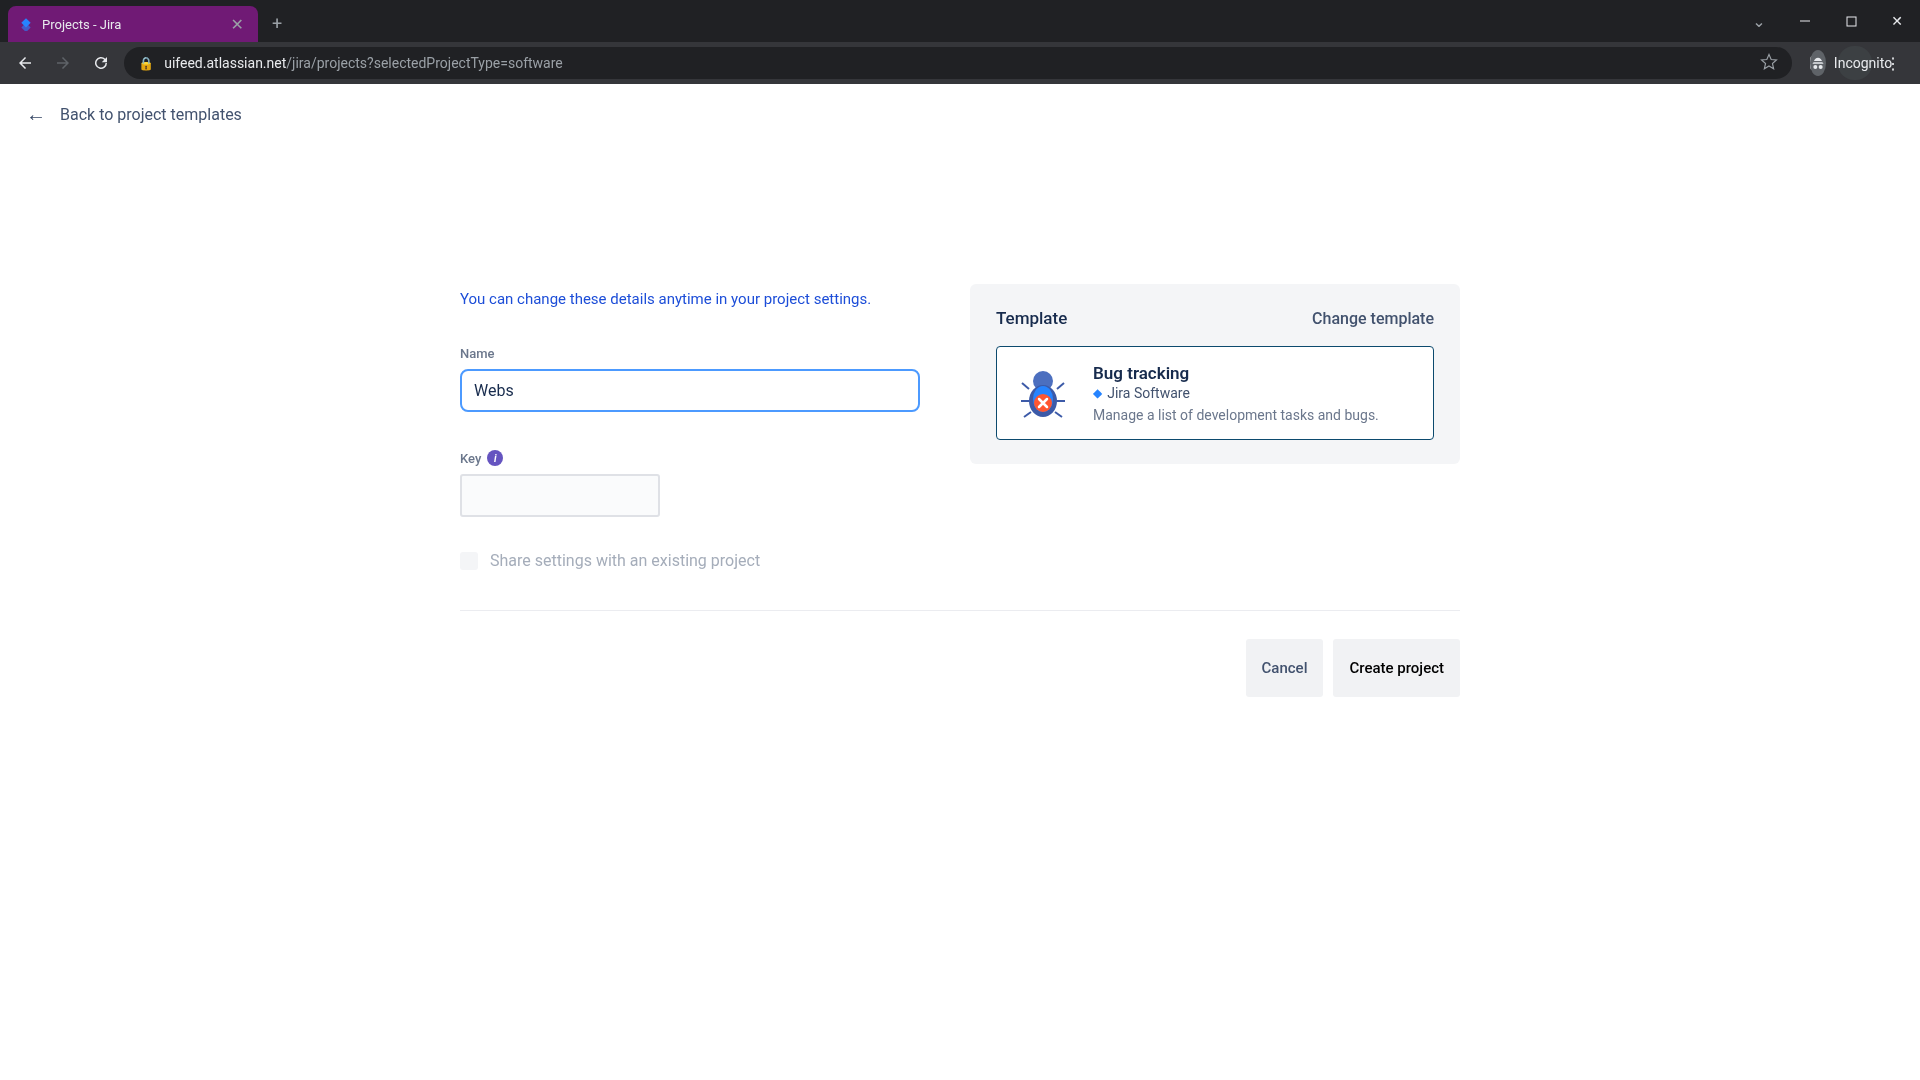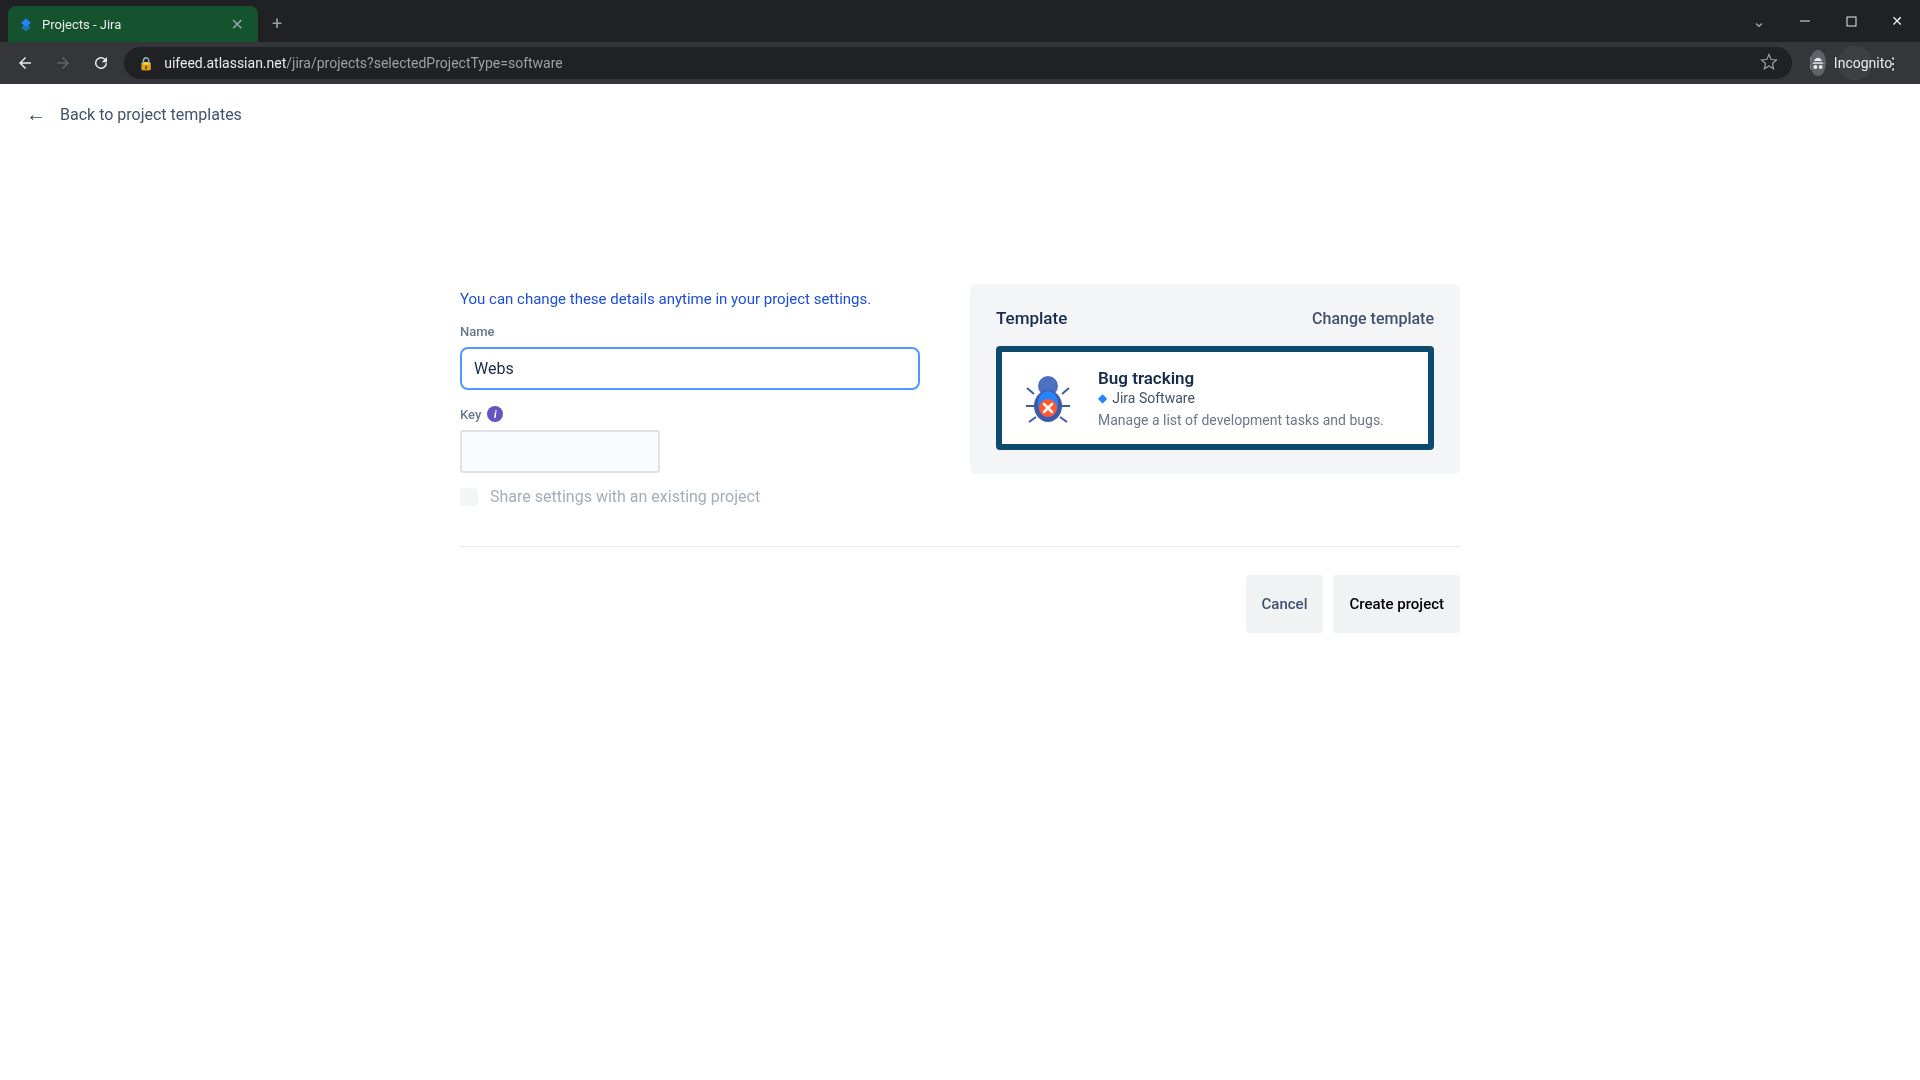--- a/index.html
+++ b/index.html
@@ -1,20 +1,20 @@
 <!DOCTYPE html>
 <html><head>
 <meta charset="utf-8">
 <style>
   * { margin: 0; padding: 0; box-sizing: border-box; font-family: -apple-system, BlinkMacSystemFont, "Segoe UI", Roboto, sans-serif; }
   body { width: 1920px; height: 1080px; background: #fff; overflow: hidden; }
 
   
   .titlebar { background: #202124; height: 42px; display: flex; align-items: flex-end; }
-  .tab { background: #14532d; height: 36px; width: 250px; margin-left: 8px; border-radius: 8px 8px 0 0; display: flex; align-items: center; padding: 0 10px; color: #e8eaed; font-size: 13px; gap: 8px; }
+  .tab { background: #701a75; height: 36px; width: 250px; margin-left: 8px; border-radius: 8px 8px 0 0; display: flex; align-items: center; padding: 0 10px; color: #e8eaed; font-size: 13px; gap: 8px; }
   .tab .favicon { width: 16px; height: 16px; display: flex; align-items: center; justify-content: center; }
   .tab .title { flex: 1; white-space: nowrap; overflow: hidden; }
   .tab .close { color: #9aa0a6; font-size: 16px; cursor: pointer; padding: 2px 4px; }
   .newtab { color: #9aa0a6; font-size: 18px; padding: 8px 14px; cursor: pointer; }
   .wincontrols { margin-left: auto; display: flex; align-items: center; height: 100%; }
   .wincontrols div { width: 46px; height: 32px; display: flex; align-items: center; justify-content: center; color: #e8eaed; font-size: 14px; cursor: pointer; }
   .wincontrols .chev { font-size: 16px; color: #9aa0a6; }
 
   .toolbar { background: #35363a; height: 42px; display: flex; align-items: center; padding: 0 10px; gap: 8px; }
   .navbtn { width: 30px; height: 30px; display: flex; align-items: center; justify-content: center; color: #e8eaed; border-radius: 50%; cursor: pointer; }
@@ -29,33 +29,33 @@
 
   
   .page { position: relative; height: calc(1080px - 84px); background: #fff; overflow-y: scroll; }
   .backlink { display: flex; align-items: center; gap: 14px; padding: 18px 26px; color: #42526e; font-size: 16px; cursor: pointer; width: fit-content; }
   .backlink .arrow { font-size: 20px; color: #344563; }
 
   .content { max-width: 1040px; margin: 140px auto 0 auto; display: flex; gap: 50px; padding: 0 20px; }
   .left { flex: 0 0 460px; }
   h1 { font-size: 33px; font-weight: 600; color: #172b4d; letter-spacing: -0.3px; }
   .sub { color: #1d4ed8; font-size: 15px; margin-top: 6px; }
-  .field-label { font-size: 13px; color: #6b778c; font-weight: 500; margin-top: 16px; display: flex; align-items: center; gap: 6px; }
+  .field-label { font-size: 13px; color: #6b778c; font-weight: 500; margin-top: 38px; display: flex; align-items: center; gap: 6px; }
   .info-badge { width: 16px; height: 16px; border-radius: 50%; background: #6554c0; color: #fff; font-size: 10px; font-weight: bold; display: flex; align-items: center; justify-content: center; font-style: italic; }
   .name-input { width: 100%; margin-top: 8px; border: 2px solid #4c9aff; border-radius: 8px; padding: 10px 12px; font-size: 16px; color: #172b4d; outline: none; }
   .key-input { width: 200px; margin-top: 8px; border: 2px solid #dfe1e6; border-radius: 3px; padding: 10px 12px; font-size: 16px; color: #172b4d; background: #fafbfc; }
-  .share-row { display: flex; align-items: center; gap: 12px; margin-top: 14px; color: #a5adba; font-size: 16px; }
+  .share-row { display: flex; align-items: center; gap: 12px; margin-top: 34px; color: #a5adba; font-size: 16px; }
   .checkbox { width: 18px; height: 18px; background: #f4f5f7; border-radius: 3px; }
 
   .right { flex: 1; }
   .template-card { background: #f4f5f7; border-radius: 6px; padding: 24px 26px; }
   .template-head { display: flex; justify-content: space-between; align-items: flex-end; margin-bottom: 18px; }
   .template-head .t-label { font-size: 17px; font-weight: 500; color: #172b4d; }
   .template-head .change { font-size: 16px; font-weight: 500; color: #42526e; cursor: pointer; }
-  .template-body { background: #fff; border-radius: 4px; display: flex; align-items: center; padding: 16px; gap: 20px; border: 6px solid #0c4a6e; }
+  .template-body { background: #fff; border-radius: 4px; display: flex; align-items: center; padding: 16px; gap: 20px; border: 1px solid #0c4a6e; }
   .bug-icon { width: 60px; height: 56px; display: flex; align-items: center; justify-content: center; }
   .template-info h3 { font-size: 17px; font-weight: 600; color: #172b4d; }
   .jira-soft { display: flex; align-items: center; gap: 5px; color: #42526e; font-size: 14px; margin-top: 2px; }
   .jira-soft .diamond { color: #2684ff; font-size: 12px; }
   .template-info p { color: #6b778c; font-size: 14px; margin-top: 6px; }
 
   .divider { border-top: 1px solid #ebecf0; margin-top: 40px; }
   .actions { display: flex; justify-content: flex-end; gap: 10px; margin-top: 28px; padding-bottom: 60px; }
   .btn { padding: 20px 16px; border-radius: 3px; font-size: 15px; font-weight: 500; border: none; cursor: pointer; }
   .btn-cancel { background: rgba(9,30,66,0.06); color: #42526e; }

